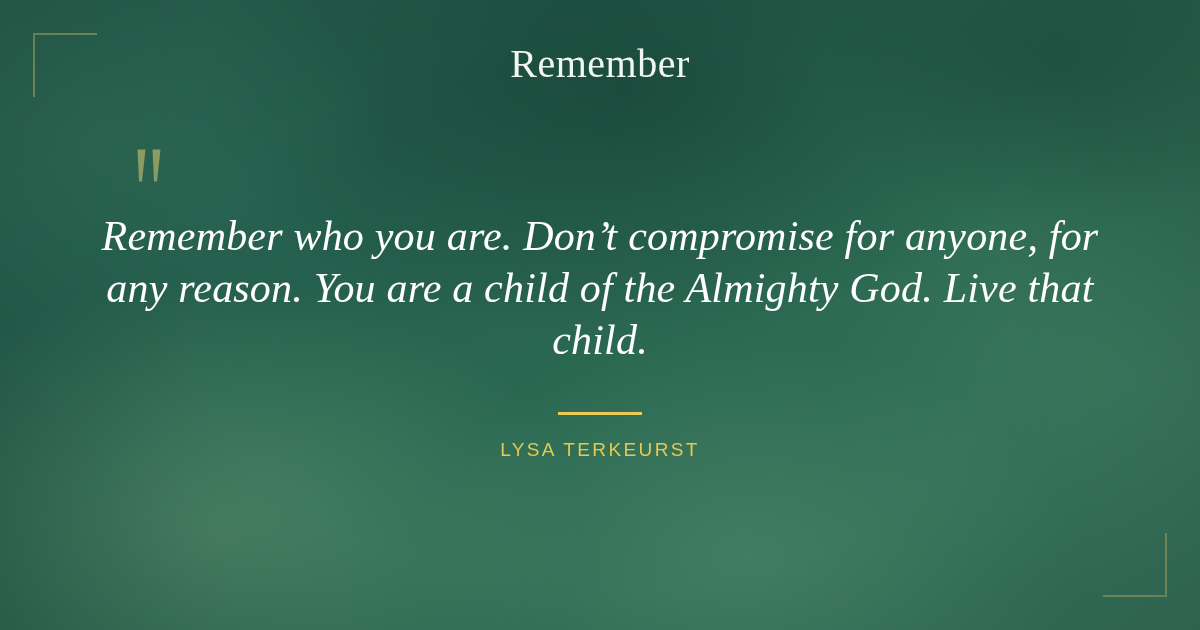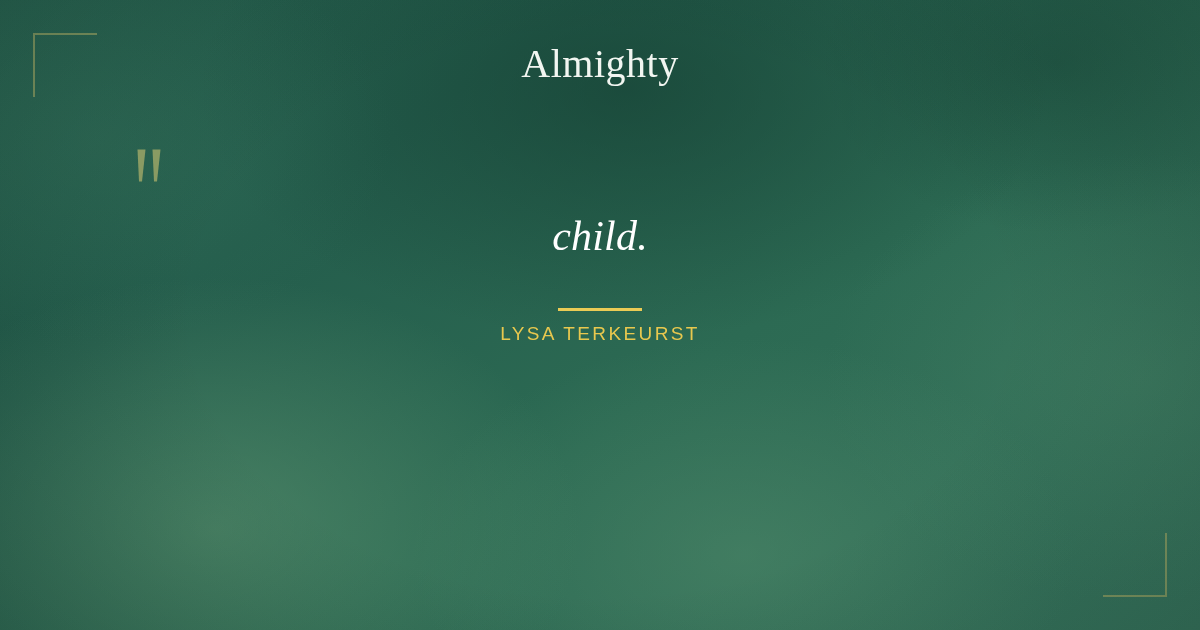--- a/index.html
+++ b/index.html
@@ -108,49 +108,51 @@
 
   .divider {
     width: 84px;
     height: 3px;
     background: #ebcb55;
     margin: 46px auto 0 auto;
     border: 0;
   }
 
   .author {
-    margin-top: 12px;
+    margin-top: 24px;
     font-family: "Liberation Sans", sans-serif;
     font-size: 19px;
     font-weight: 400;
     letter-spacing: 2.4px;
     color: #e8c84e;
     text-transform: uppercase;
   }
 </style>
 </head>
 <body>
 
 <div class="card">
 
   <div class="corner tl"></div>
   <div class="corner br"></div>
 
-  <div class="logo">Almighty</div>
+  <div class="logo">Remember</div>
 
   <div class="quote-mark">
     <svg width="36" height="40" viewBox="0 0 36 40" aria-hidden="true">
       <path d="M5.5 1.5 L13.5 1.5 L10.0 33.5 L7.0 33.5 Z" fill="#8a9b63"></path>
       <path d="M20.5 1.5 L28.5 1.5 L25.0 33.5 L22.0 33.5 Z" fill="#8a9b63"></path>
     </svg>
   </div>
 
   <div class="content">
 
     <div class="quote-text">
+      <span class="line">Remember who you are. Don’t compromise for anyone, for</span>
+      <span class="line">any reason. You are a child of the Almighty God. Live that</span>
       <span class="line">child.</span>
     </div>
 
     <hr class="divider">
 
     <div class="author">LYSA TERKEURST</div>
 
   </div>
 
 </div>

